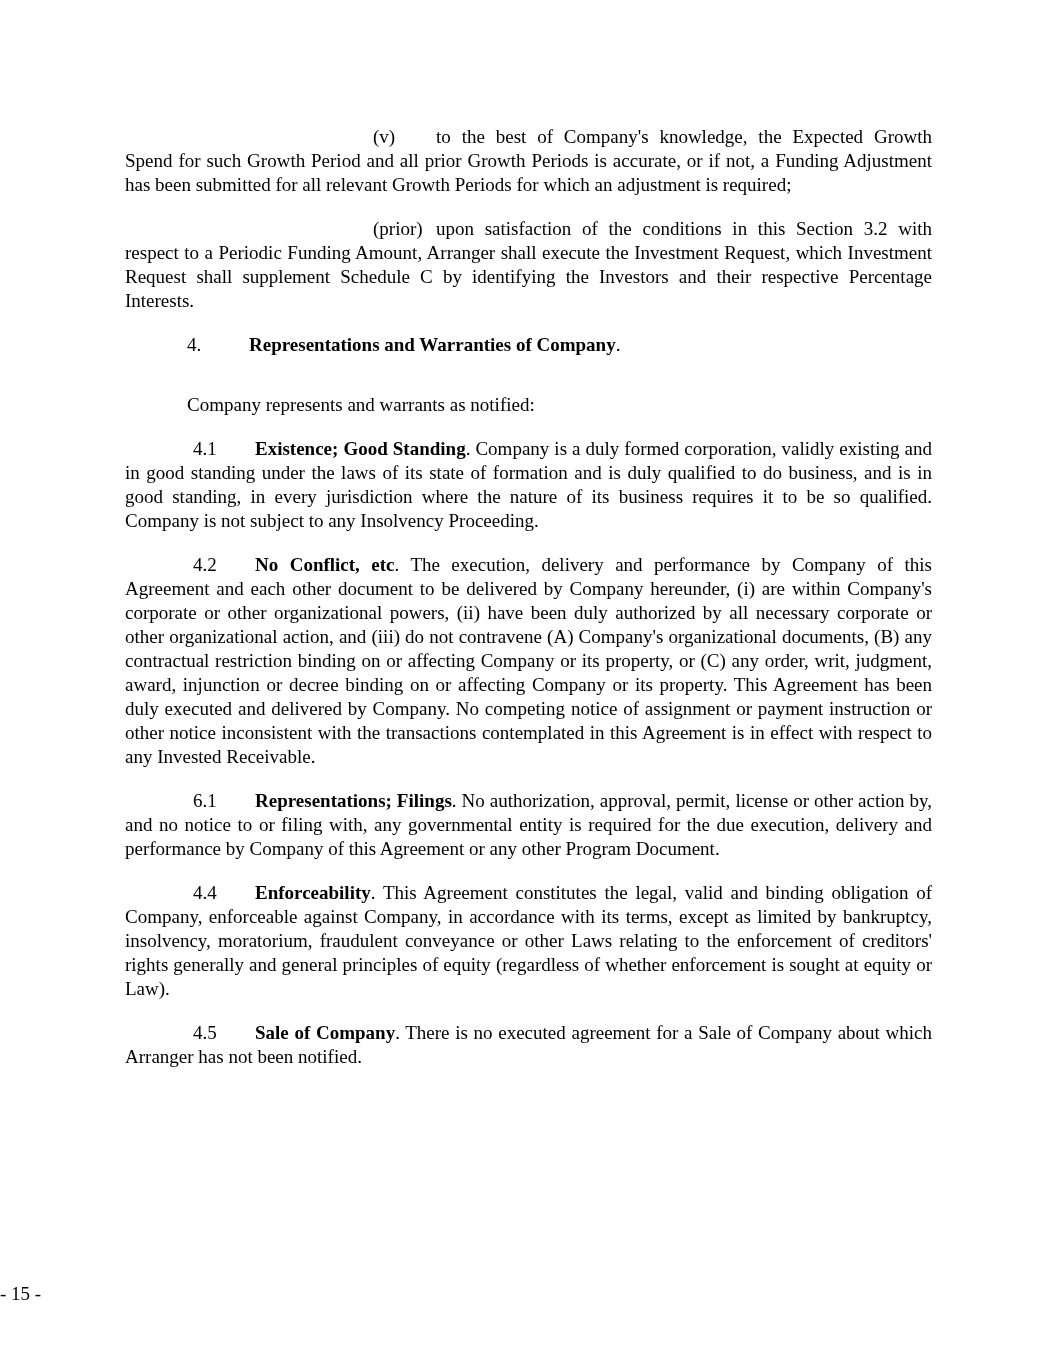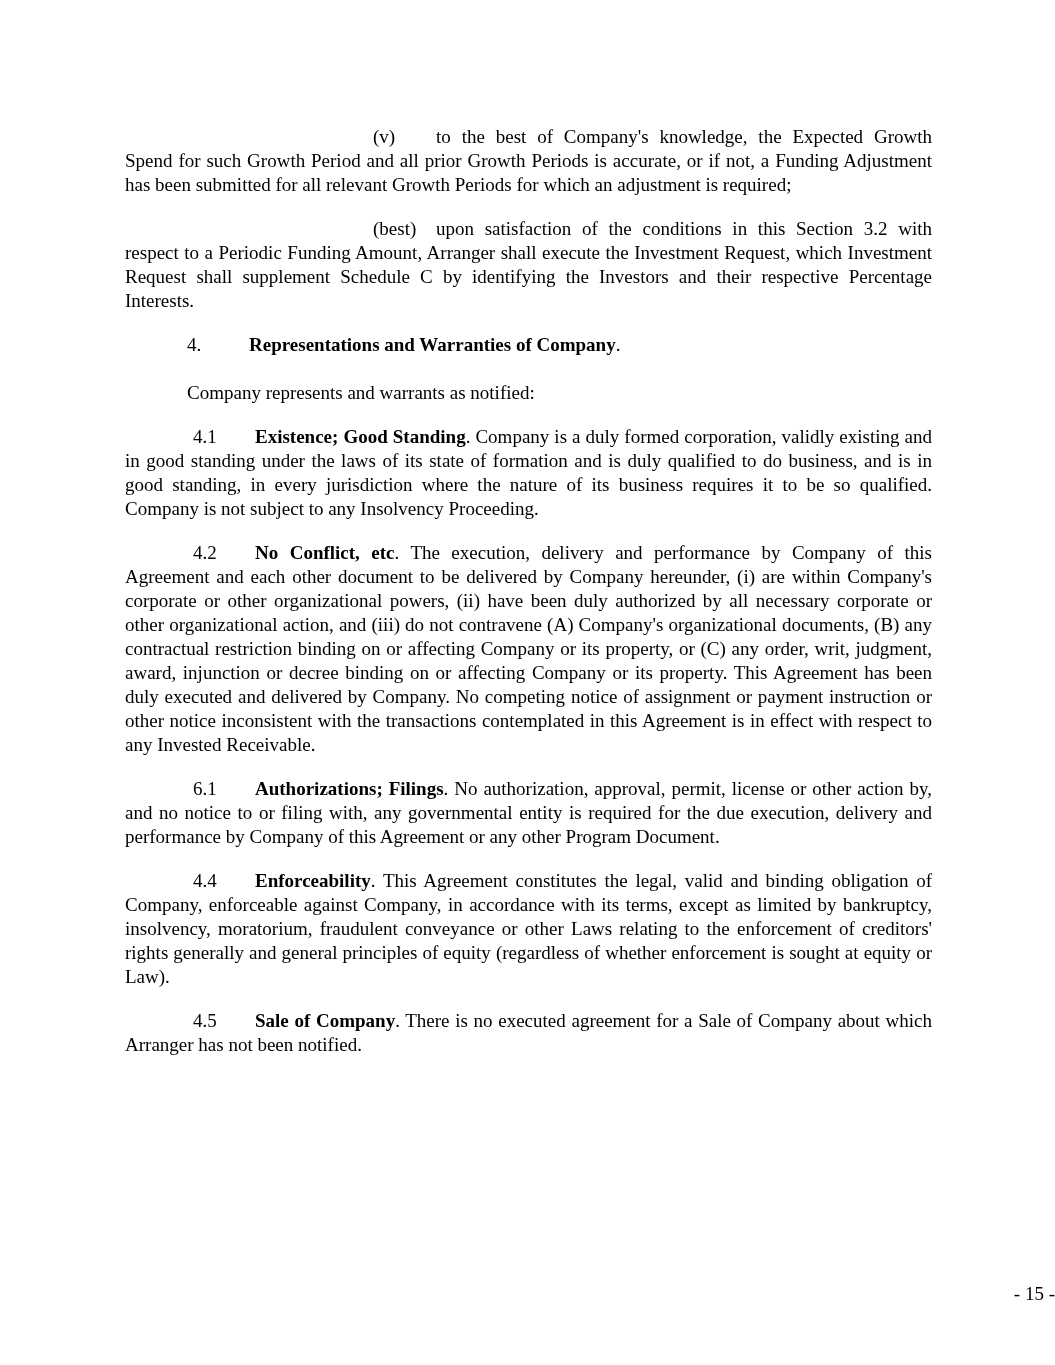--- a/index.html
+++ b/index.html
@@ -32,63 +32,63 @@
       display: inline-block;
       width: 63px;
       margin-left: 248px;
     }
     .sub .lead {
       display: inline-block;
       width: 62px;
       margin-left: 68px;
     }
     .heading-line {
-      margin: 0 0 24px 0;
+      margin: 0 0 36px 0;
       line-height: 24px;
     }
     .heading-line .num {
       display: inline-block;
       width: 62px;
       margin-left: 62px;
     }
     .intro {
       margin: 0 0 20px 62px;
       line-height: 24px;
     }
     .bold { font-weight: bold; }
     .footer {
       position: absolute;
       top: 1282px;
       left: 0;
       width: 1055px;
-      text-align: right;
+      text-align: left;
       font-size: 19px;
       line-height: 24px;
     }
   </style>
 </head>
 <body>
 
 <div class="page">
 
   <p class="para clause"><span class="lead">(v)</span><span>to the best of Company's knowledge, the Expected Growth Spend for such Growth Period and all prior Growth Periods is accurate, or if not, a Funding Adjustment has been submitted for all relevant Growth Periods for which an adjustment is required;</span></p>
 
 
 
-  <p class="para clause"><span class="lead">(best)</span><span>upon satisfaction of the conditions in this Section 3.2 with respect to a Periodic Funding Amount, Arranger shall execute the Investment Request, which Investment Request shall supplement Schedule C by identifying the Investors and their respective Percentage Interests.</span></p>
+  <p class="para clause"><span class="lead">(prior)</span><span>upon satisfaction of the conditions in this Section 3.2 with respect to a Periodic Funding Amount, Arranger shall execute the Investment Request, which Investment Request shall supplement Schedule C by identifying the Investors and their respective Percentage Interests.</span></p>
 
   <p class="heading-line"><span class="num">4.</span><span class="bold">Representations and Warranties of Company</span><span>.</span></p>
 
   <p class="intro">Company represents and warrants as notified:</p>
 
   <p class="para sub"><span class="lead">4.1</span><span class="bold">Existence; Good Standing</span><span>.  Company is a duly formed corporation, validly existing and in good standing under the laws of its state of formation and is duly qualified to do business, and is in good standing, in every jurisdiction where the nature of its business requires it to be so qualified.  Company is not subject to any Insolvency Proceeding.</span></p>
 
   <p class="para sub"><span class="lead">4.2</span><span class="bold">No Conflict, etc</span><span>.  The execution, delivery and performance by Company of this Agreement and each other document to be delivered by Company hereunder, (i) are within Company's corporate or other organizational powers, (ii) have been duly authorized by all necessary corporate or other organizational action, and (iii) do not contravene (A) Company's organizational documents, (B) any contractual restriction binding on or affecting Company or its property, or (C) any order, writ, judgment, award, injunction or decree binding on or affecting Company or its property.  This Agreement has been duly executed and delivered by Company.  No competing notice of assignment or payment instruction or other notice inconsistent with the transactions contemplated in this Agreement is in effect with respect to any Invested Receivable.</span></p>
 
-  <p class="para sub"><span class="lead">6.1</span><span class="bold">Authorizations; Filings</span><span>.  No authorization, approval, permit, license or other action by, and no notice to or filing with, any governmental entity is required for the due execution, delivery and performance by Company of this Agreement or any other Program Document.</span></p>
+  <p class="para sub"><span class="lead">6.1</span><span class="bold">Representations; Filings</span><span>.  No authorization, approval, permit, license or other action by, and no notice to or filing with, any governmental entity is required for the due execution, delivery and performance by Company of this Agreement or any other Program Document.</span></p>
 
   <p class="para sub"><span class="lead">4.4</span><span class="bold">Enforceability</span><span>.  This Agreement constitutes the legal, valid and binding obligation of Company, enforceable against Company, in accordance with its terms, except as limited by bankruptcy, insolvency, moratorium, fraudulent conveyance or other Laws relating to the enforcement of creditors' rights generally and general principles of equity (regardless of whether enforcement is sought at equity or Law).</span></p>
 
   <p class="para sub"><span class="lead">4.5</span><span class="bold">Sale of Company</span><span>.  There is no executed agreement for a Sale of Company about which Arranger has not been notified.</span></p>
 
 </div>
 
 <div class="footer">- 15 -</div>
 
 </body></html>

